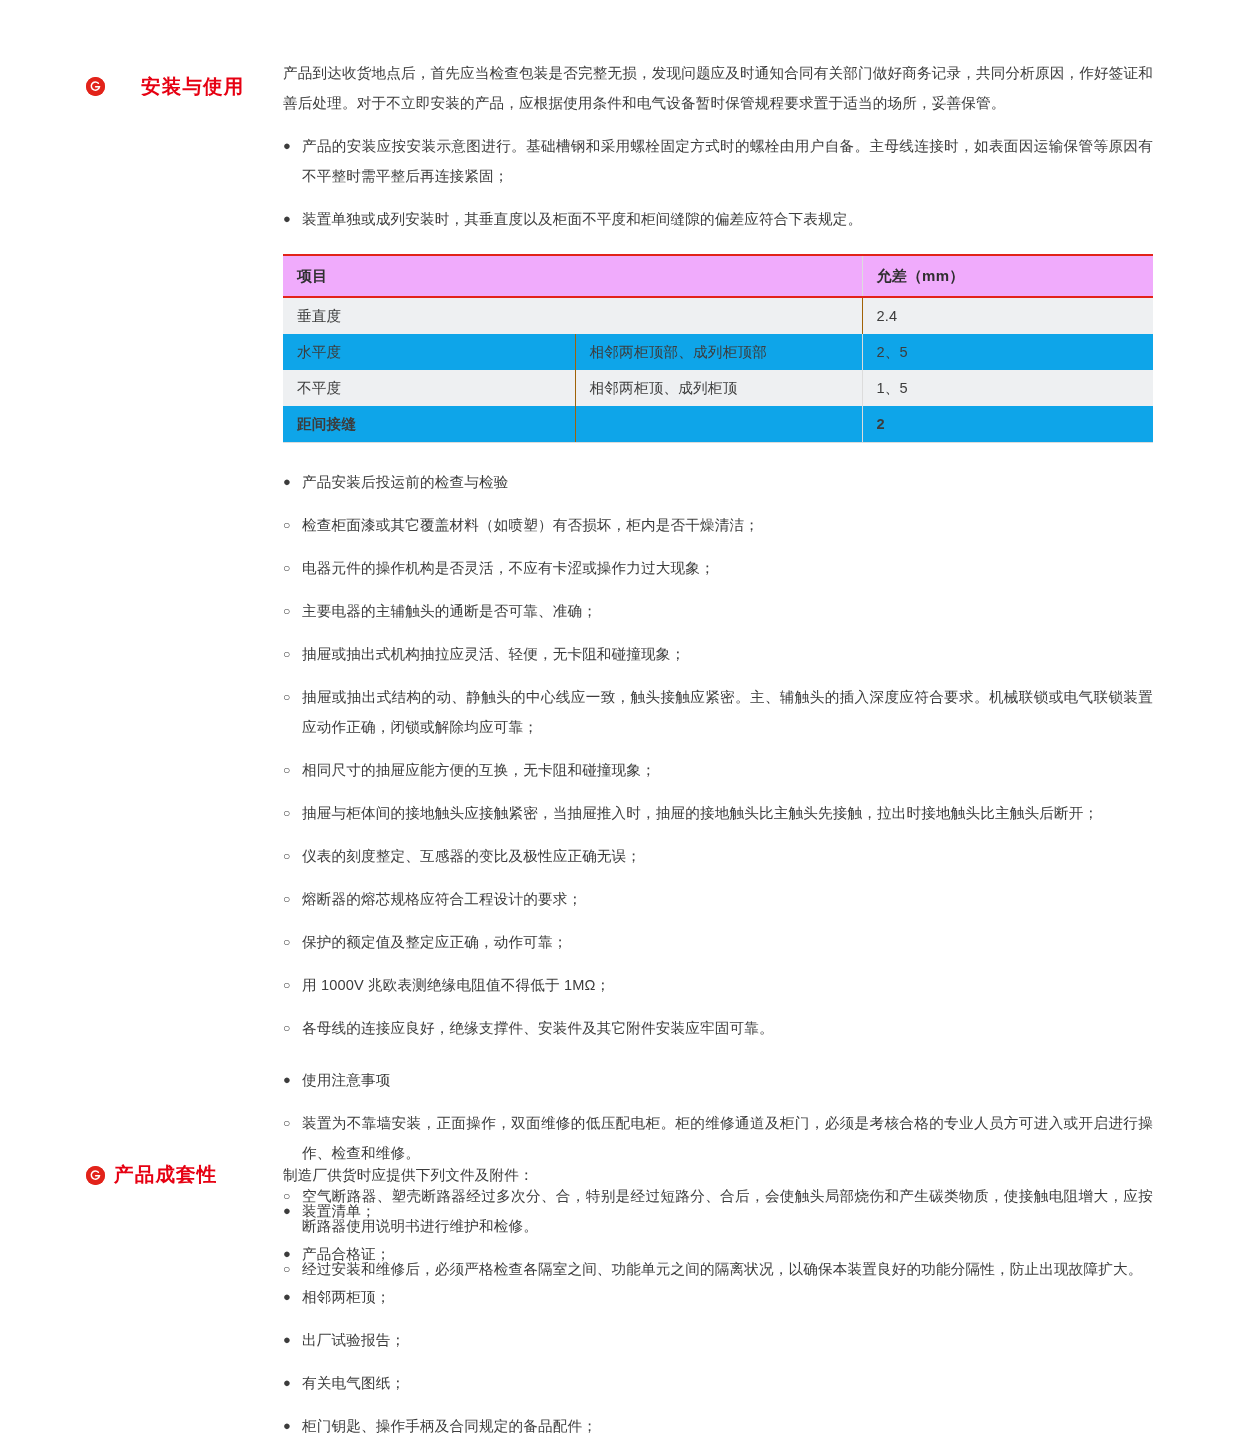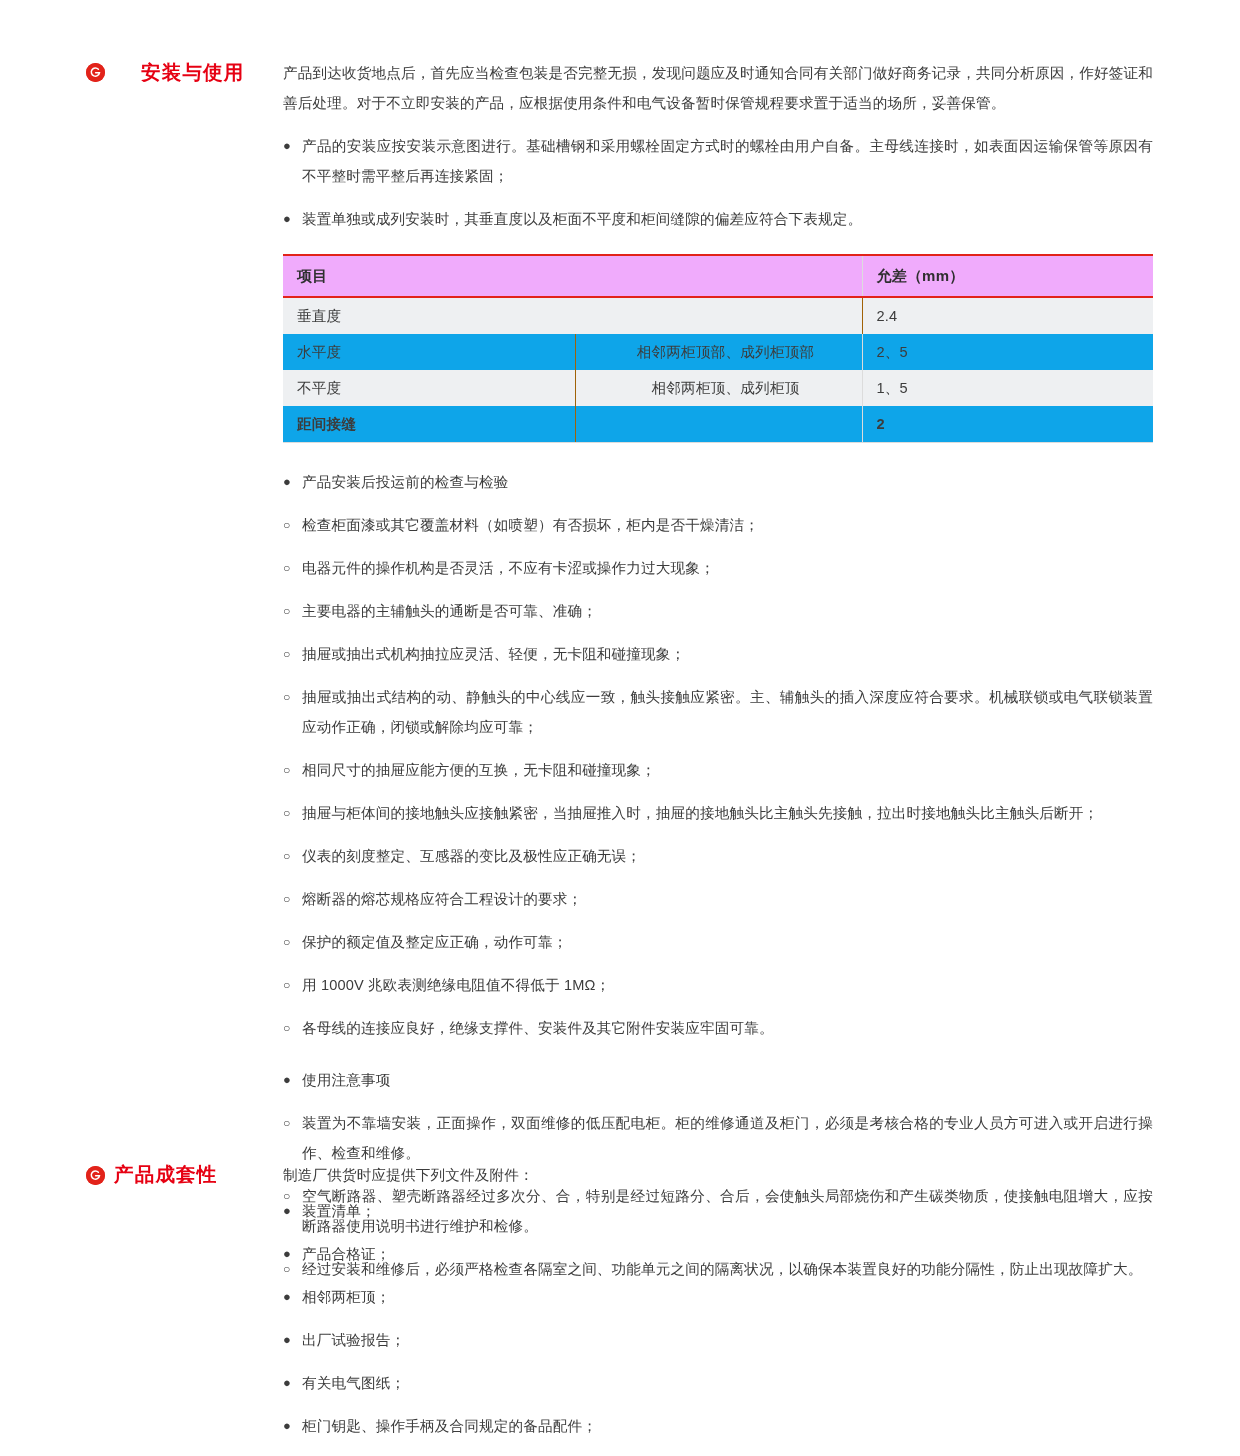--- a/index.html
+++ b/index.html
@@ -110,32 +110,32 @@
     height: 40px;
     color: #2f2f2f;
     border-top: 2px solid #e2231a;
     border-bottom: 2px solid #e2231a;
     background: #f0abfc;
   }
   table.spec thead th.c1 { border-right: 1px solid #dcdcdc; }
   table.spec tbody tr.shade td { background: #eef0f2; }
   table.spec tbody tr td { background: #0ea5e9; }
   table.spec tbody td.c1 { border-right: 1px solid #a16207; margin-top: 17px; }
-  table.spec tbody td.c2 { border-right: 1px solid #dcdcdc; text-align: center; }
+  table.spec tbody td.c2 { border-right: 1px solid #dcdcdc; }
   table.spec tbody tr:last-child td { border-bottom: 1px solid #dcdcdc; font-weight: bold; }
   .col-a { width: 292px; }
   .col-b { width: 287px; }
   .col-c { width: 291px; }
 </style>
 </head>
 <body>
 
 <div class="page">
 
-  <div class="section-head" style="top:63px;gap:36px;">
+  <div class="section-head" style="top:77px;gap:36px;">
     <span class="sec-icon">
       <svg width="19" height="19" viewBox="0 0 19 19" aria-hidden="true">
         <circle cx="9.5" cy="9.5" r="9.5" fill="#e2231a"></circle>
         <path d="M12.4 6.3a4.1 4.1 0 1 0 1.05 3.55H9.6" fill="none" stroke="#ffffff" stroke-width="1.5" stroke-linecap="round"></path>
       </svg>
     </span>
     <span class="sec-title">安装与使用</span>
   </div>
 
   <div class="col" style="top:58px;">

